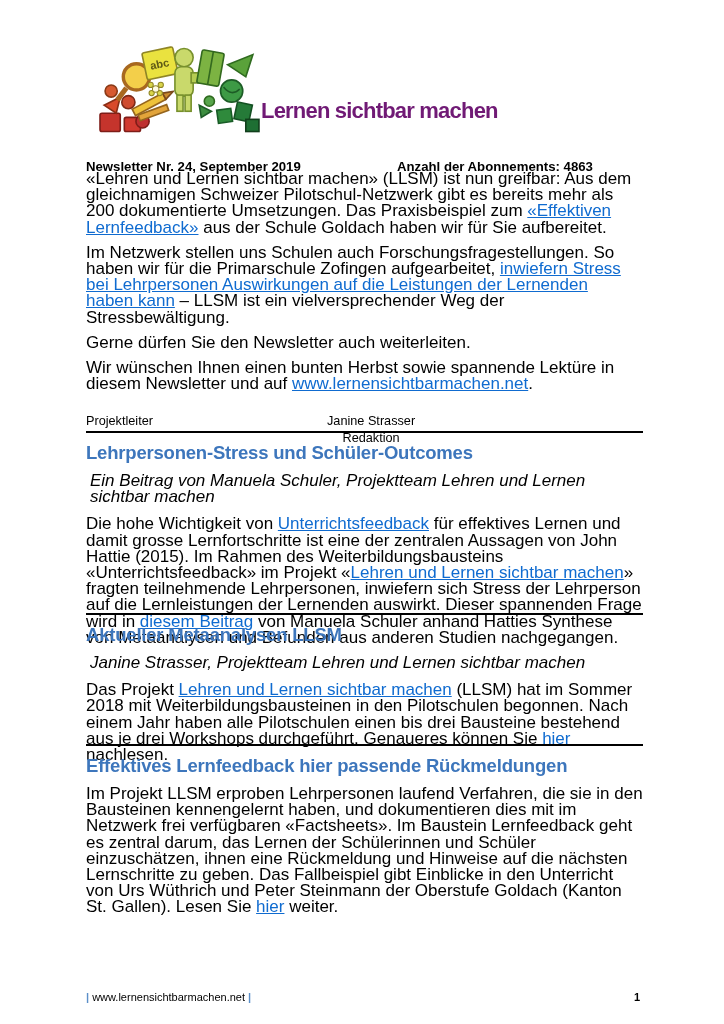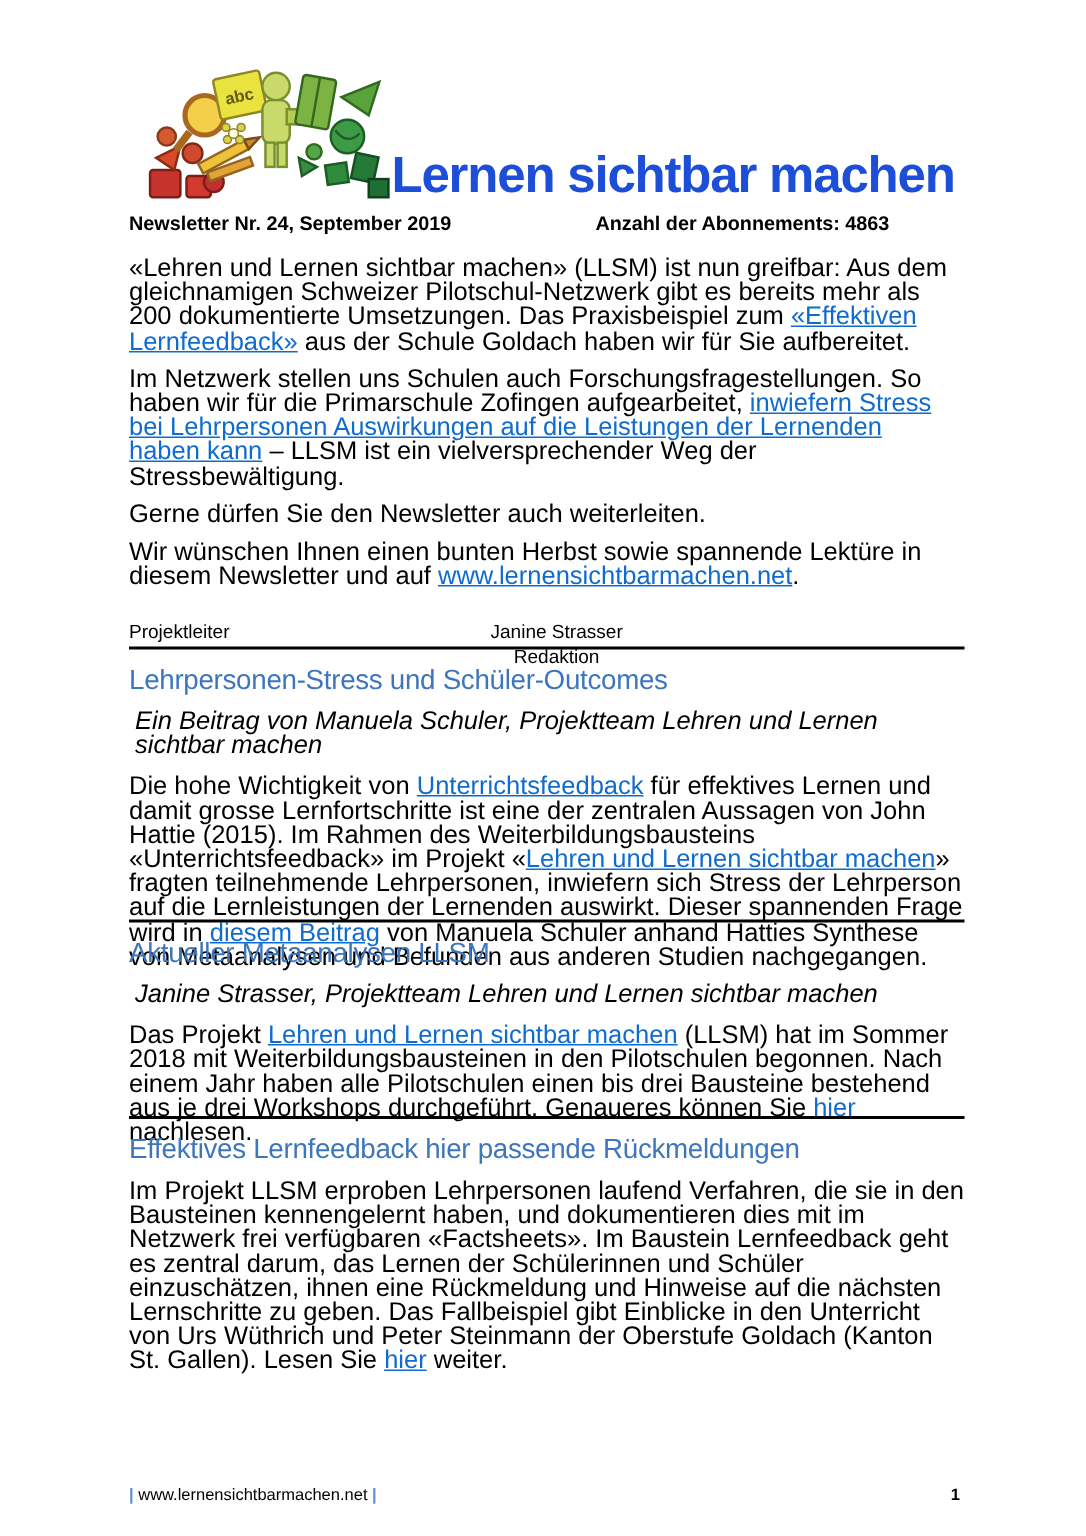--- a/index.html
+++ b/index.html
@@ -12,25 +12,25 @@
     width:724px;height:1024px;overflow:hidden;
     font-family:"Liberation Sans", sans-serif;
     color:#000;
   }
   .page{position:relative;width:724px;height:1024px;background:#fff;}
 
   
   .logo{position:absolute;left:98px;top:42px;width:164px;height:94px;}
   .title{
     position:absolute;left:261px;top:98px;margin:0;
-    font-size:34px;font-weight:700;letter-spacing:-0.8px;color:#1d4ed8;
+    font-size:22px;font-weight:700;letter-spacing:-0.8px;color:#701a75;
     white-space:nowrap;
   }
   .meta-row{
-    position:absolute;left:86px;top:141px;width:557px;
+    position:absolute;left:86px;top:159px;width:557px;
     font-size:13.2px;font-weight:700;display:flex;
   }
   .meta-left{width:311px;flex:0 0 311px;}
   .meta-right{white-space:nowrap;}
 
   
   .intro{position:absolute;left:86px;top:171px;width:553px;}
   p{margin:0 0 9px 0;font-size:17px;line-height:16.2px;}
   .link{
     color:var(--link-blue);
@@ -39,21 +39,21 @@
   }
   .signature{display:flex;margin-top:21px;font-size:12.7px;line-height:16.2px;}
   .sig-col{width:241px;flex:0 0 241px;}
   .sig-col + .sig-col{width:auto;flex:0 0 auto;text-align:center;}
 
   
   .sec{position:absolute;left:86px;width:557px;}
   .sec hr{border:none;border-top:2px solid #000;margin:0 0 9px 0;}
   .sec h2{
     margin:0 0 9px 0;
-    font-size:18.5px;font-weight:400;letter-spacing:-0.2px;
+    font-size:18.5px;font-weight:700;letter-spacing:-0.2px;
     color:var(--heading-blue);
   }
   .byline{font-style:italic;margin:0 0 11px 4px;}
 
   
   .footer{
     position:absolute;left:86px;top:991px;width:554px;
     display:flex;justify-content:space-between;align-items:baseline;
     font-size:11px;
   }

